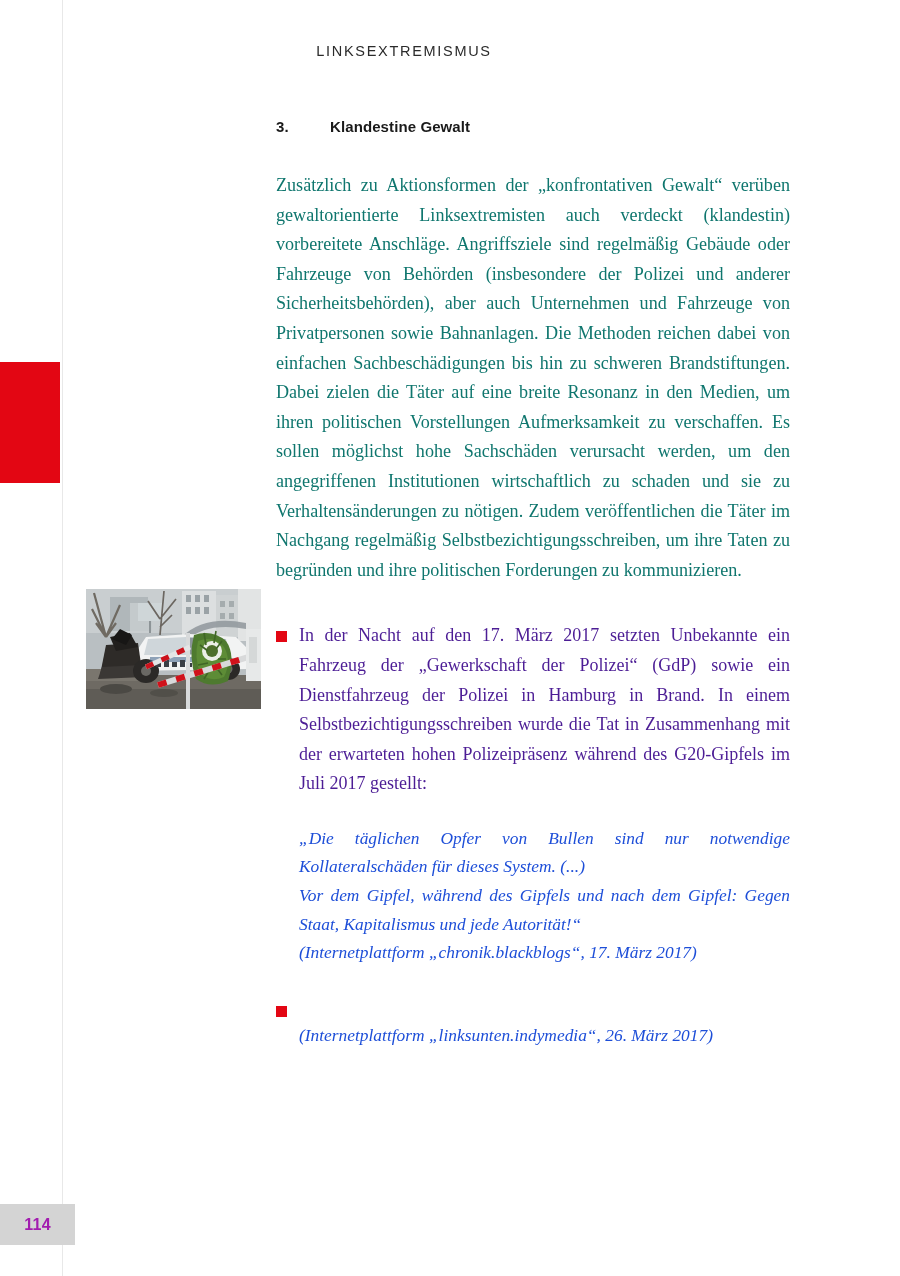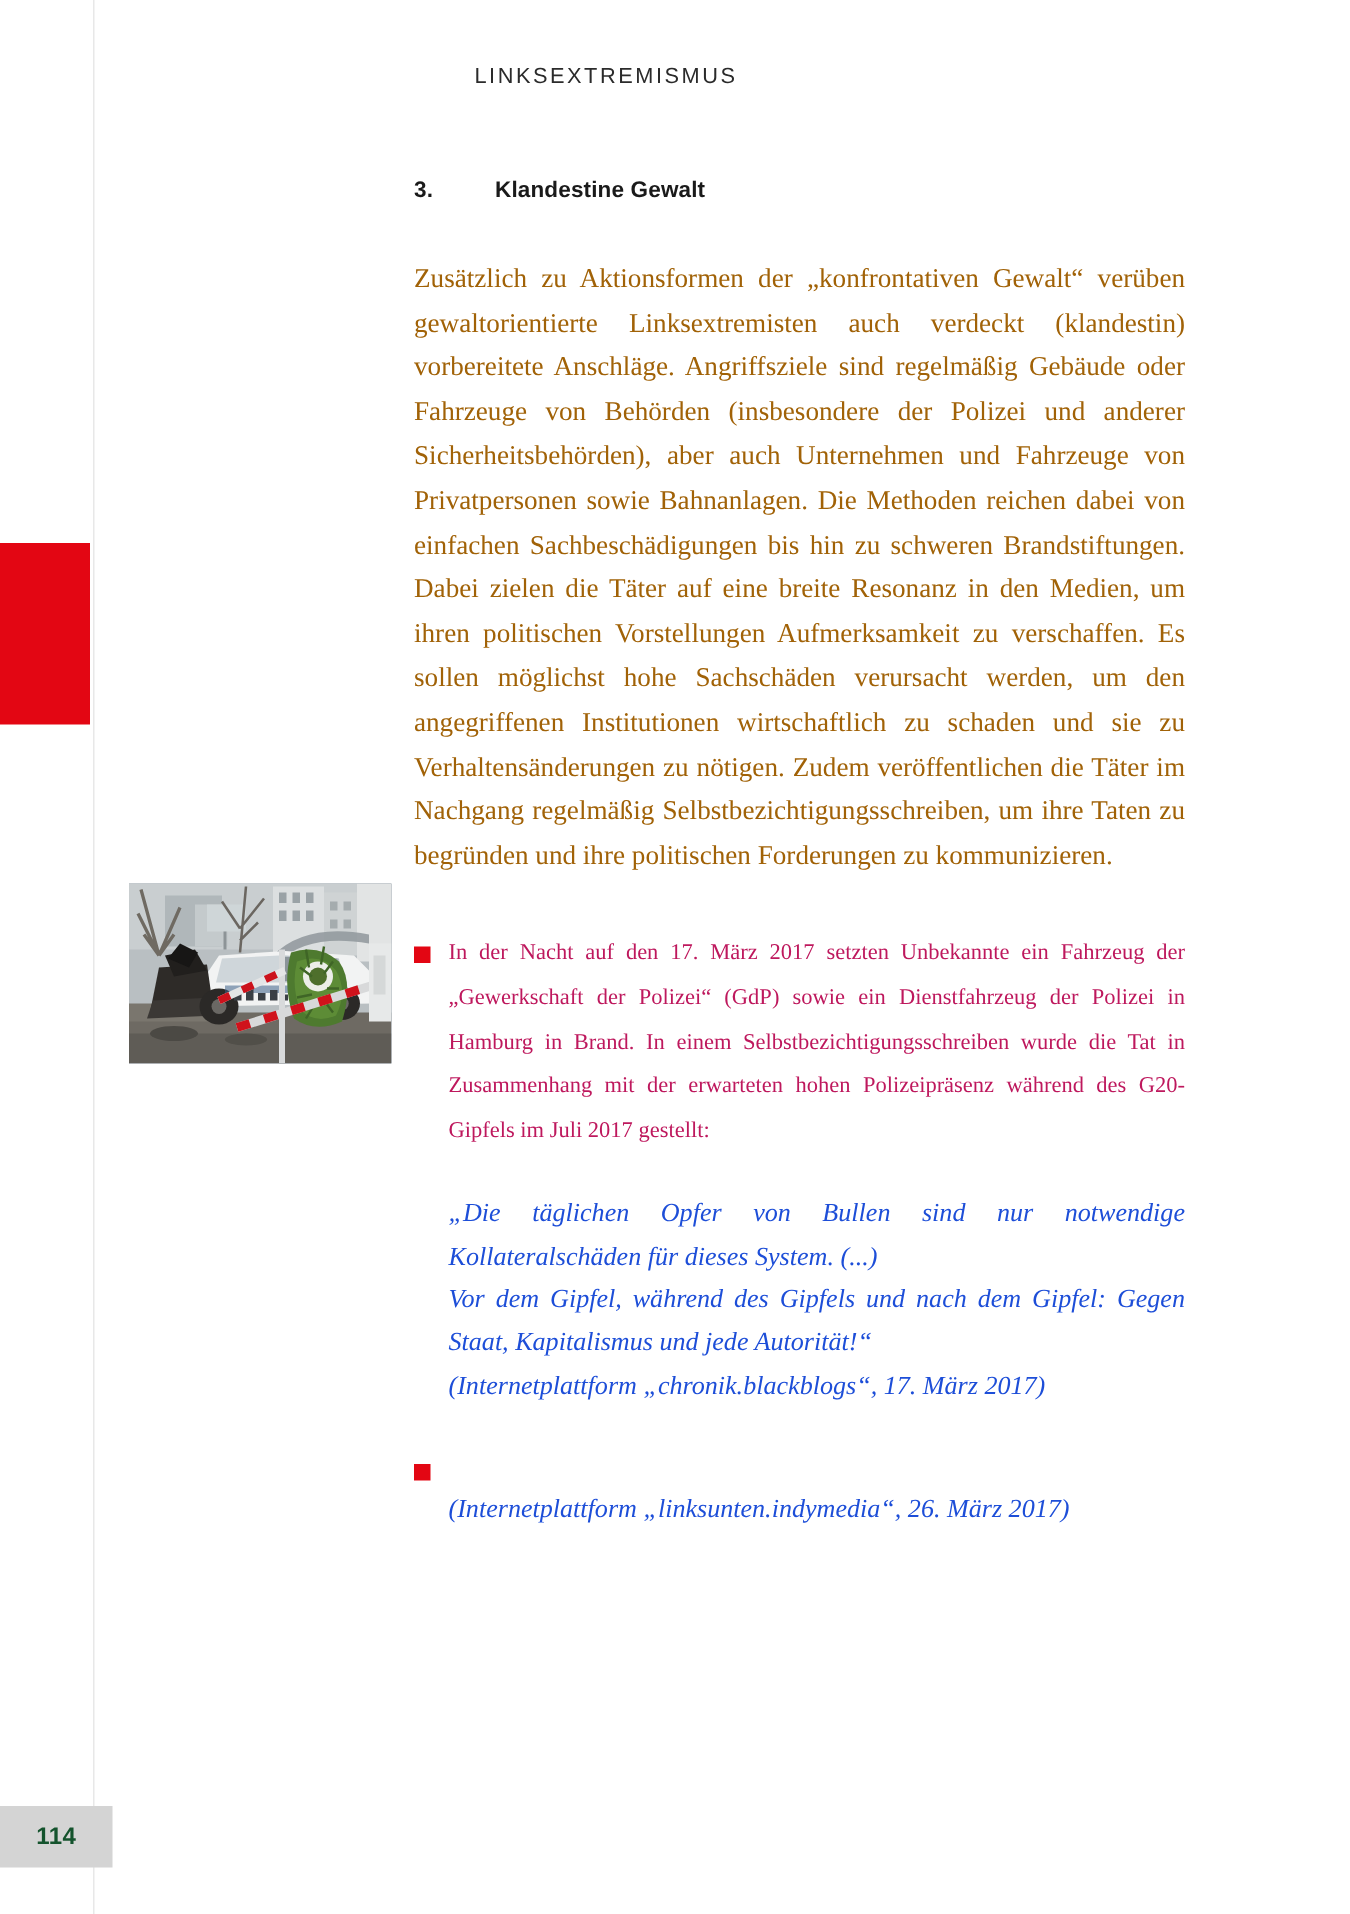--- a/index.html
+++ b/index.html
@@ -47,21 +47,21 @@
     height: 41px;
     background: #d4d4d4;
     display: flex;
     align-items: center;
     justify-content: center;
   }
   #page-number-box .num {
     font-family: "Liberation Sans", sans-serif;
     font-weight: 700;
     font-size: 16px;
-    color: #14532d;
+    color: #a21caf;
     letter-spacing: 0.3px;
   }
 
   
   #running-head {
     position: absolute;
     left: 0;
     top: 43px;
     width: 808px;
     text-align: center;
@@ -91,31 +91,31 @@
   .section-heading .sec-num { width: 54px; flex: 0 0 54px; }
   .section-heading .sec-title { flex: 1 1 auto; }
 
   .body-par {
     margin: 0;
     font-size: 18.1px;
     line-height: 29.6px;
     text-align: justify;
     text-justify: inter-word;
     hyphens: manual;
-    color: #a16207;
+    color: #0f766e;
   }
 
   
   .bullet-item {
     position: relative;
     padding-left: 23px;
-    font-size: 15px;
+    font-size: 18px;
     line-height: 29.6px;
     text-align: justify;
-    color: #be185d;
+    color: #4c1d95;
   }
   .bullet-marker {
     position: absolute;
     left: 0;
     top: 10px;
     width: 11px;
     height: 11px;
     background: #e30613;
   }
 

